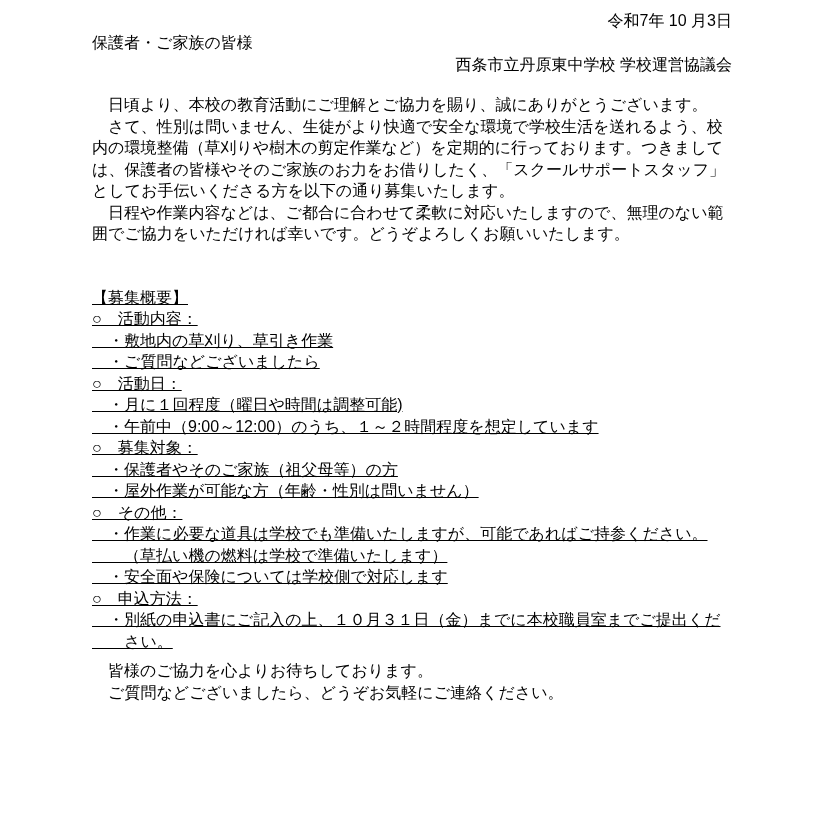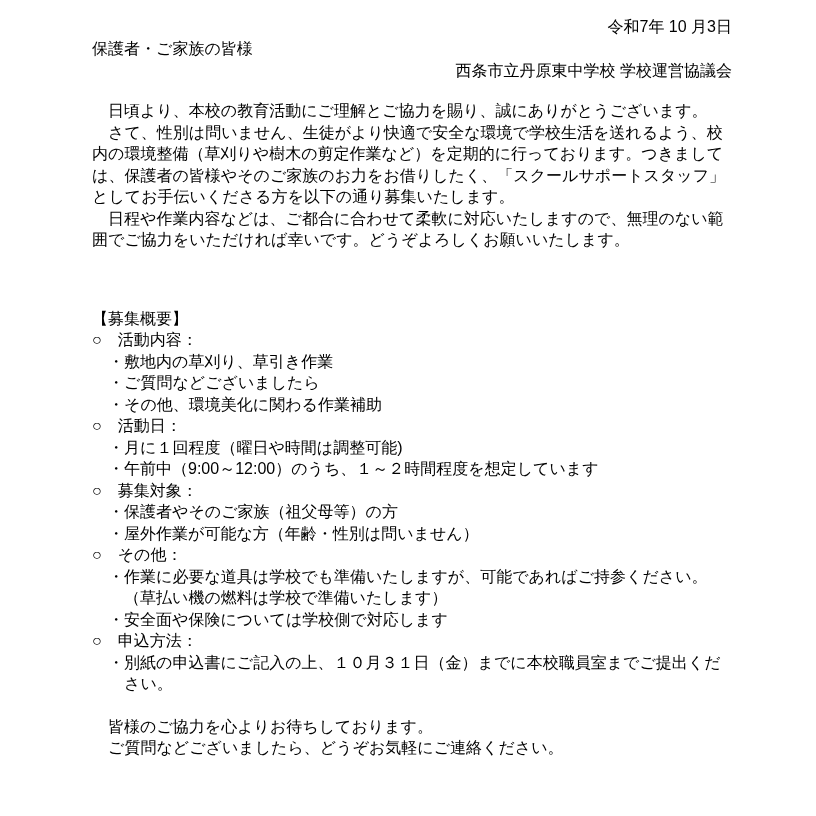--- a/index.html
+++ b/index.html
@@ -11,43 +11,43 @@
     width: 816px;
     height: 816px;
     overflow: hidden;
     font-family: "Liberation Sans", "DejaVu Sans", sans-serif;
     color: #000000;
   }
   .page {
     box-sizing: border-box;
     width: 816px;
     height: 816px;
-    padding: 16px 84px 0 92px;
+    padding: 10px 84px 0 92px;
     background: #ffffff;
   }
   .line {
     font-size: 16px;
     line-height: 21.5px;
     white-space: pre;
     letter-spacing: 0;
   }
   .hdr .line { line-height: 22px; }
   .right { text-align: right; }
   .title {
     margin: 36px 0 0 0;
     font-size: 20px;
     line-height: 24px;
     font-weight: normal;
     text-align: center;
     letter-spacing: 1px;
     white-space: pre;
   }
   .intro   { margin-top: 18px; }
-  .overview{ margin-top: 57px; }
-  .closing { margin-top: 21px; }
+  .overview{ margin-top: 42px; text-decoration: underline; }
+  .closing { margin-top: 8px; }
 </style>
 </head>
 <body>
 
 <div class="page">
 
   <div class="hdr">
     <div class="line right">令和7年 10 月3日</div>
     <div class="line">保護者・ご家族の皆様</div>
     <div class="line right">西条市立丹原東中学校 学校運営協議会</div>
@@ -62,21 +62,20 @@
     <div class="line">としてお手伝いくださる方を以下の通り募集いたします。</div>
     <div class="line">　日程や作業内容などは、ご都合に合わせて柔軟に対応いたしますので、無理のない範</div>
     <div class="line">囲でご協力をいただければ幸いです。どうぞよろしくお願いいたします。</div>
   </div>
 
   <div class="overview">
     <div class="line">【募集概要】</div>
     <div class="line">○　活動内容：</div>
     <div class="line">　・敷地内の草刈り、草引き作業</div>
     <div class="line">　・ご質問などございましたら</div>
-    <div class="line">　・その他、環境美化に関わる作業補助</div>
     <div class="line">○　活動日：</div>
     <div class="line">　・月に１回程度（曜日や時間は調整可能)</div>
     <div class="line">　・午前中（9:00～12:00）のうち、１～２時間程度を想定しています</div>
     <div class="line">○　募集対象：</div>
     <div class="line">　・保護者やそのご家族（祖父母等）の方</div>
     <div class="line">　・屋外作業が可能な方（年齢・性別は問いません）</div>
     <div class="line">○　その他：</div>
     <div class="line">　・作業に必要な道具は学校でも準備いたしますが、可能であればご持参ください。</div>
     <div class="line">　　（草払い機の燃料は学校で準備いたします）</div>
     <div class="line">　・安全面や保険については学校側で対応します</div>

